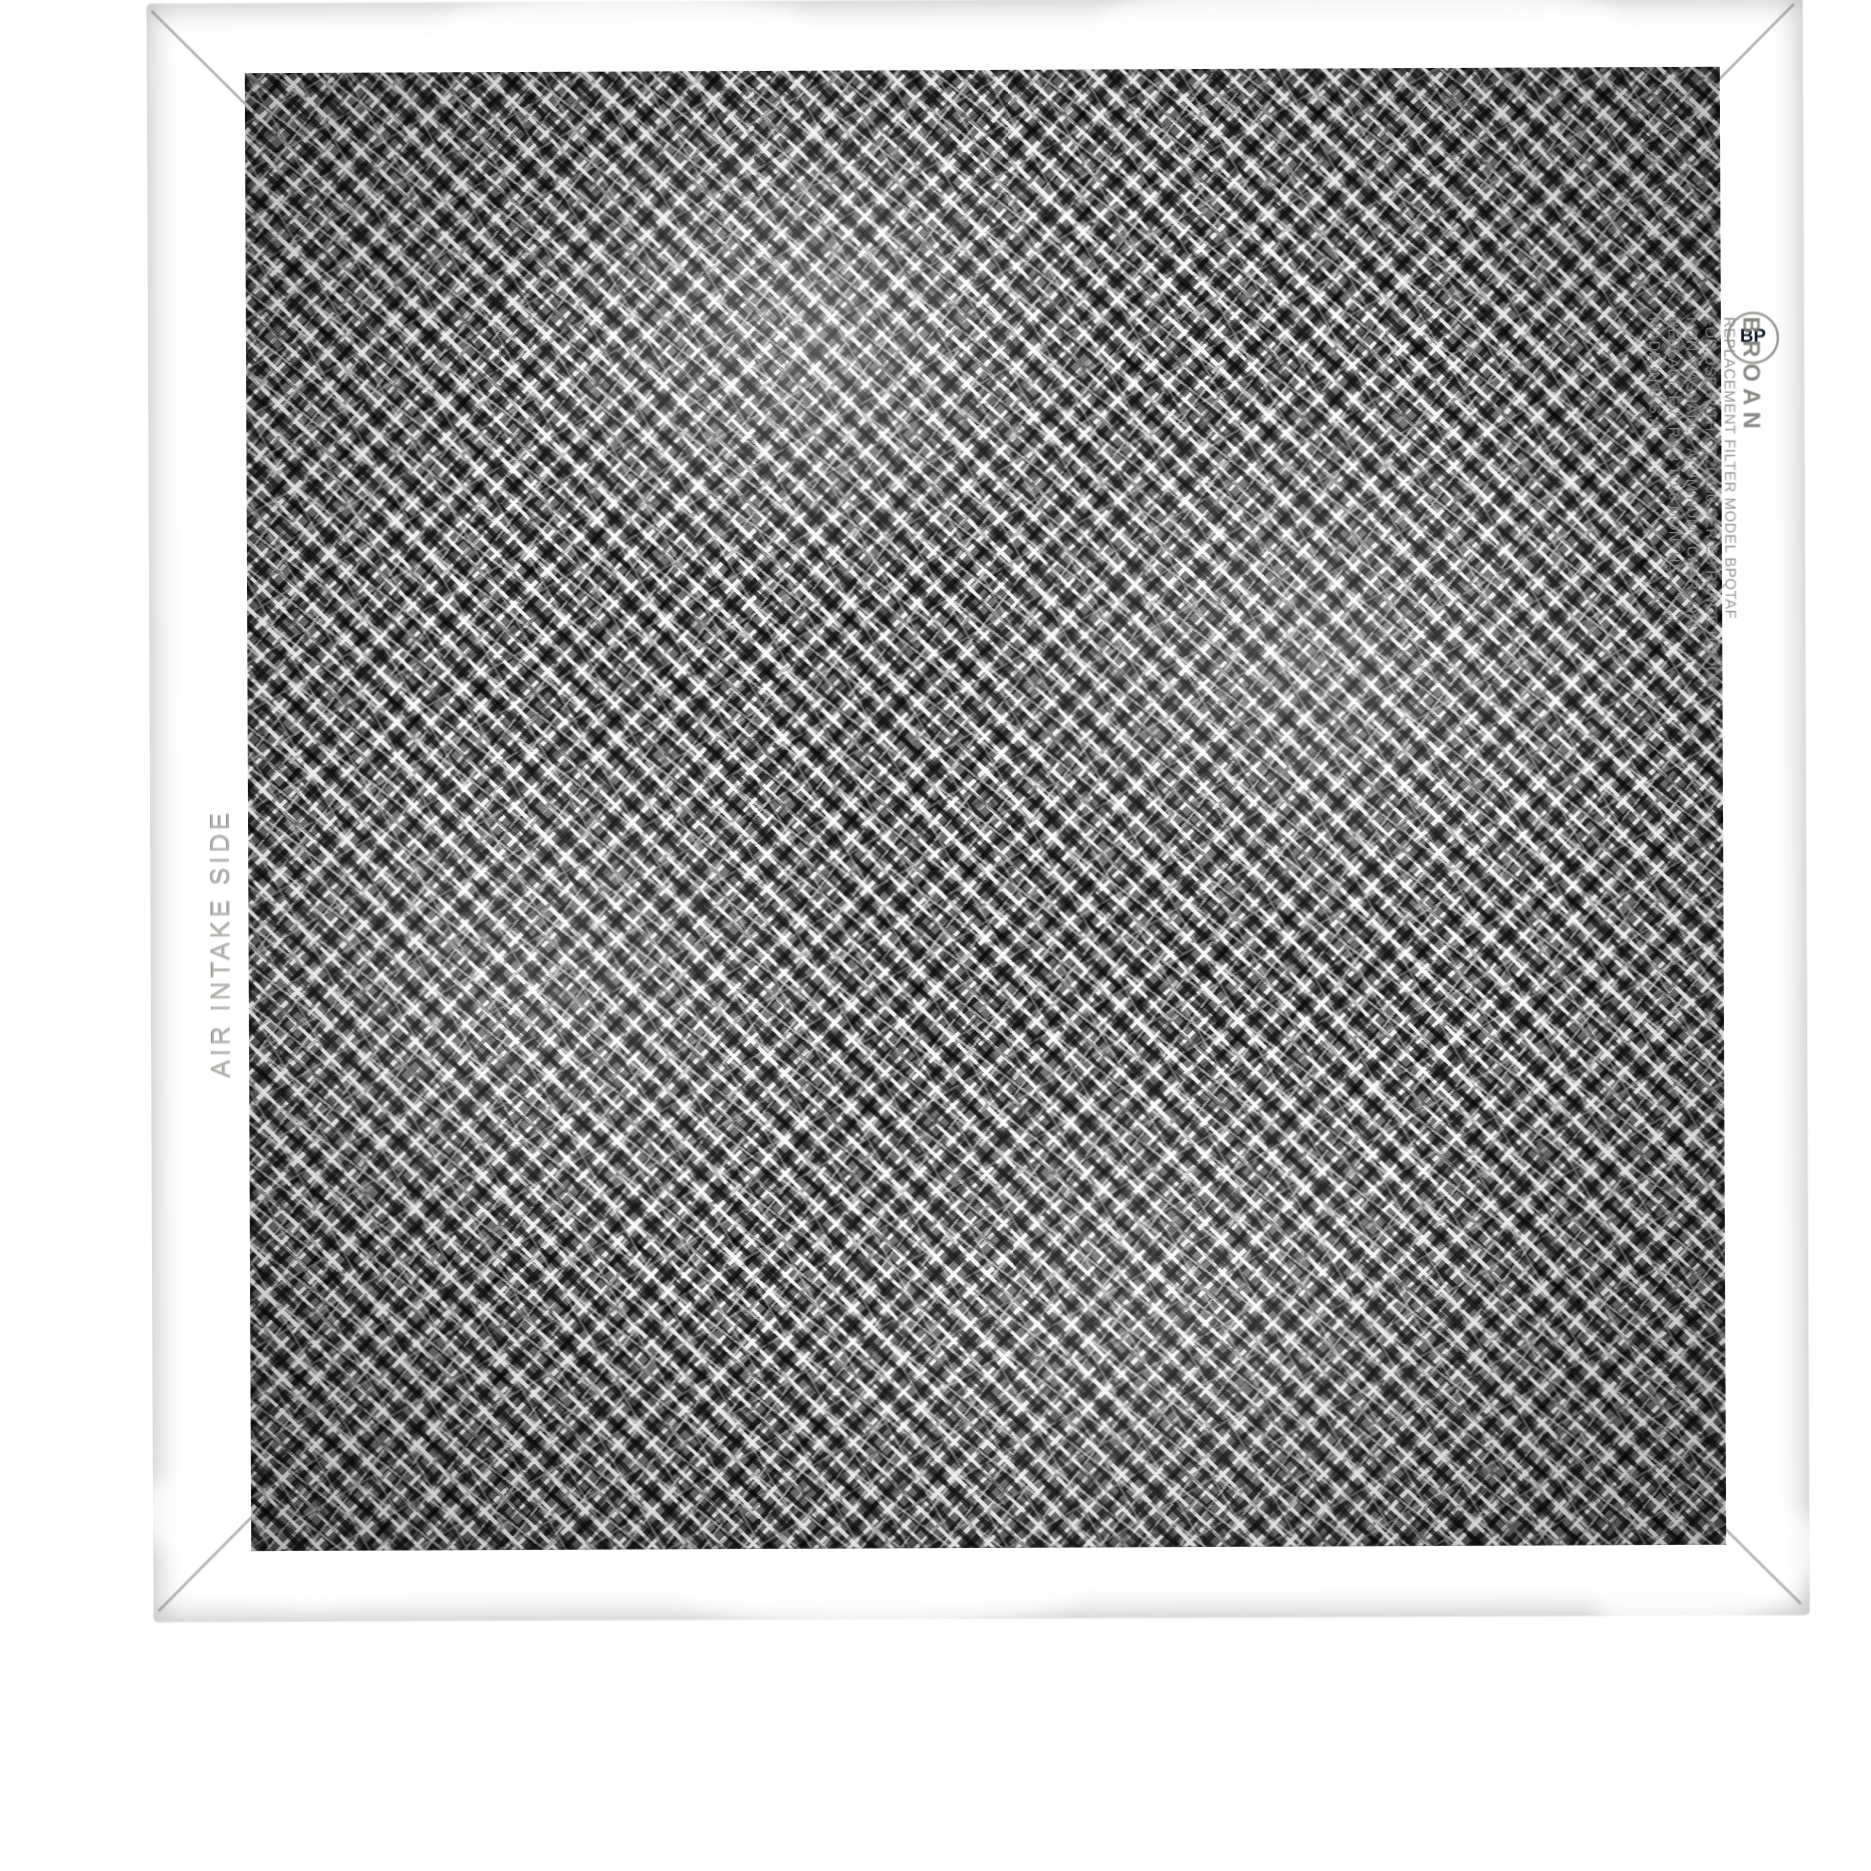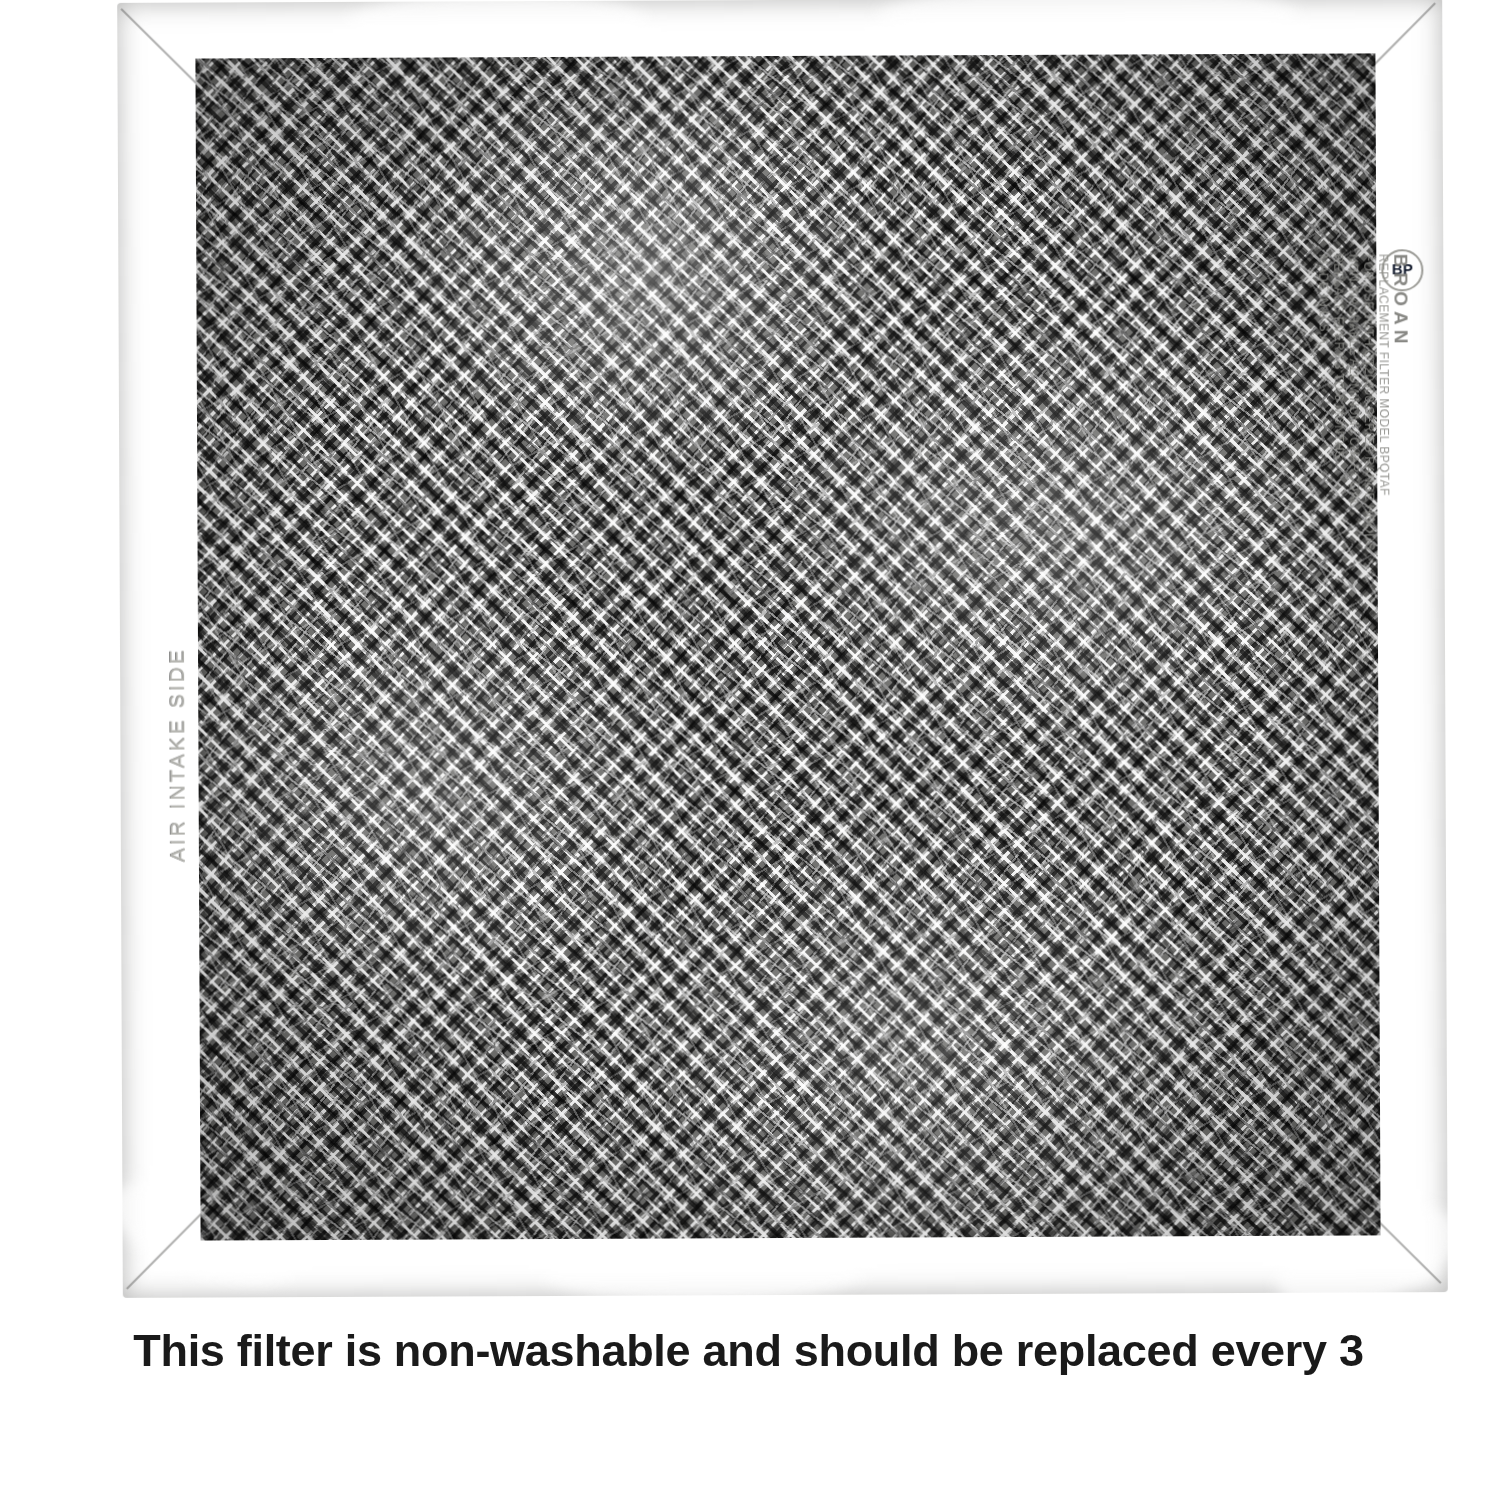--- a/index.html
+++ b/index.html
@@ -276,16 +276,15 @@
         <span class="specline">FOR USE WITH QT20000 SERIES RANGE HOODS</span>
         <span class="specline">NON-WASHABLE ALUMINUM / CHARCOAL</span>
         <span class="specline">REPLACE EVERY 3 TO 6 MONTHS</span>
         <span class="specline">MADE IN U.S.A.</span>
       </div>
 
     </div>
   </div>
 
   <div class="caption">
-    <span class="caption-line">This filter is non-washable and should be replaced every 3</span>
   </div>
 
 </div>
 
 </body></html>

